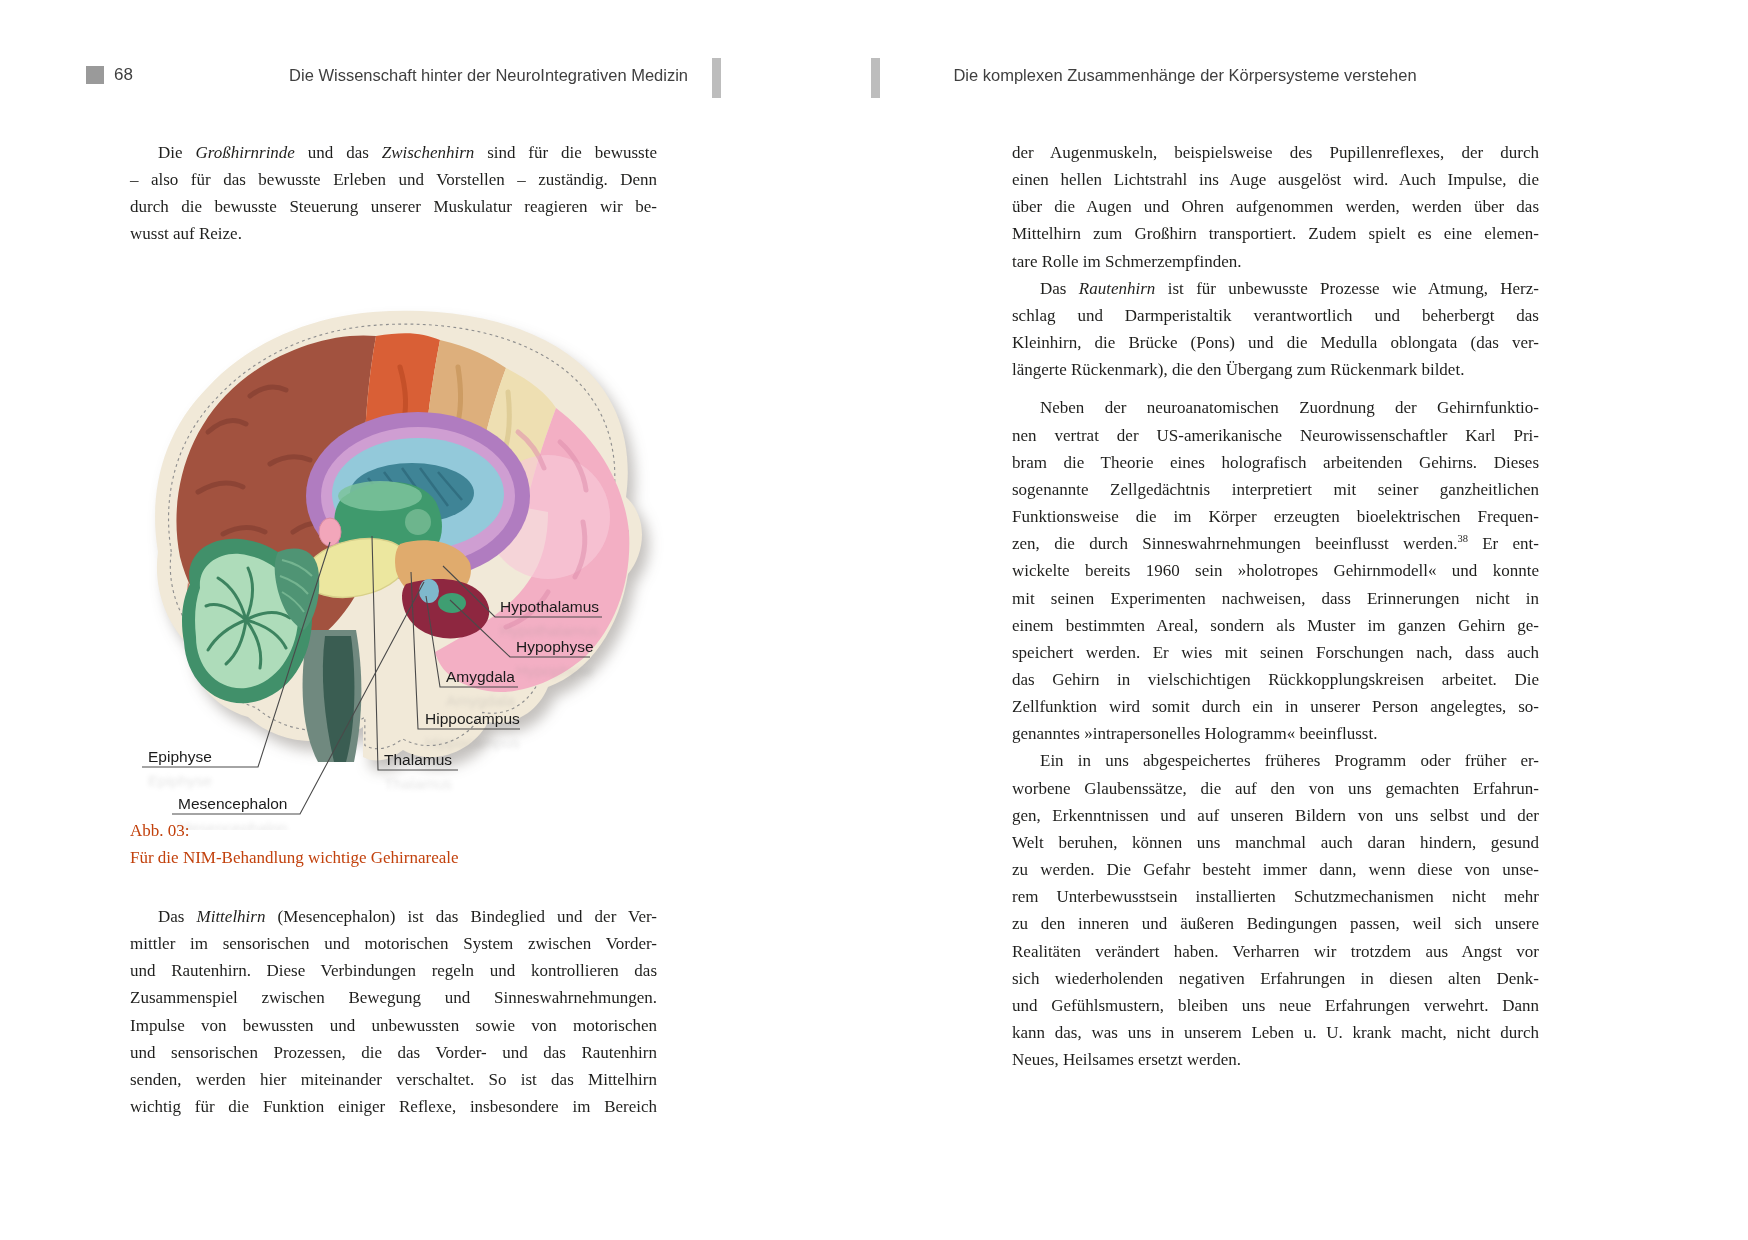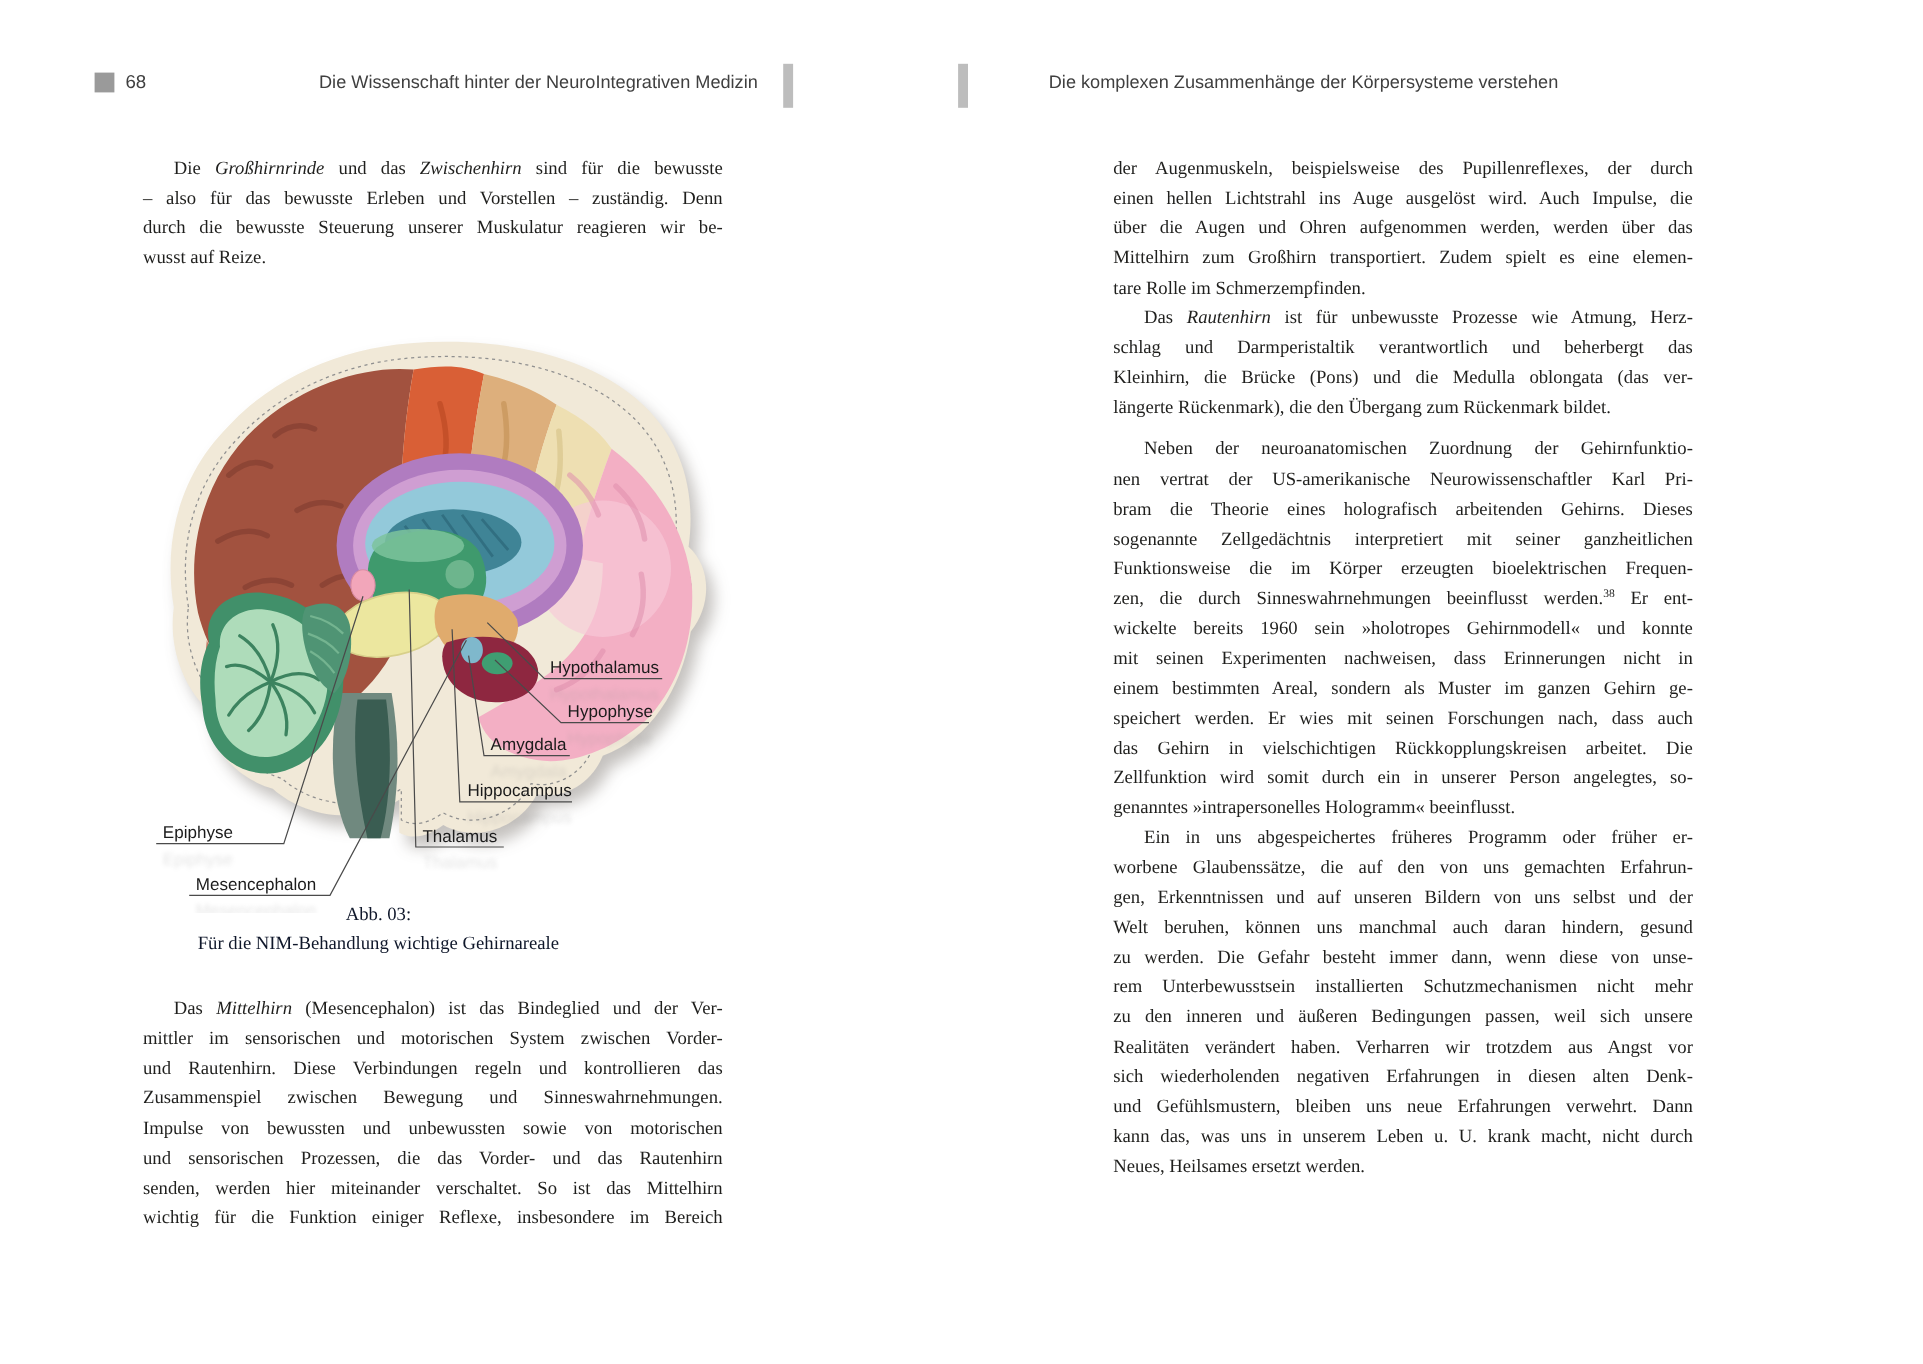--- a/index.html
+++ b/index.html
@@ -13,36 +13,36 @@
   
   .textblock{position:absolute;width:527px;font-size:17px;line-height:27.15px;}
   .tl{text-align:justify;text-align-last:justify;min-height:27.15px;white-space:normal;}
   .tl.last{text-align-last:left;}
   .tl.ind{text-indent:28px;}
   .it{font-style:italic;}
   sup{font-size:0.62em;line-height:0;}
   .space-before{margin-top:11px;}
   
   .figure{position:absolute;left:128px;top:282px;width:540px;height:548px;}
-  .fig-caption{position:absolute;left:130px;top:817px;width:428px;text-align:center;
-               font-size:17px;line-height:27px;color:#0f172a;}
+  .fig-caption{position:absolute;left:130px;top:817px;width:428px;text-align:left;
+               font-size:17px;line-height:27px;color:#c2410c;}
   .brainshadow{filter:drop-shadow(7px 10px 7px rgba(60,50,40,0.30));}
   .lbl{font-family:"Liberation Sans",sans-serif;font-size:15.5px;fill:#1b1b1b;}
   .lbl-ghost{font-family:"Liberation Sans",sans-serif;font-size:15.5px;fill:#8a8a8a;opacity:.22;filter:blur(2px);}
   .leader{stroke:#4a4a4a;stroke-width:1.1;fill:none;}
   .sulcus{fill:none;stroke-linecap:round;opacity:.55;}
 </style>
 </head>
 <body>
 
 <div class="page">
 
   <div class="marker-square" style="left:86px;top:66px;"></div>
   <div class="pagenum" style="left:114px;top:65px;">68</div>
-  <div class="runhead" style="left:290px;top:66px;width:412px;text-align:left;">Die Wissenschaft hinter der NeuroIntegrativen Medizin</div>
+  <div class="runhead" style="left:276px;top:66px;width:412px;text-align:right;">Die Wissenschaft hinter der NeuroIntegrativen Medizin</div>
   <div class="marker-bar" style="left:712px;top:58px;"></div>
 
   <div class="marker-bar" style="left:871px;top:58px;"></div>
   <div class="runhead" style="left:900px;top:66px;width:570px;text-align:center;">Die komplexen Zusammenhänge der Körpersysteme verstehen</div>
   <div class="pagenum" style="left:1585px;top:65px;width:36px;text-align:left;text-decoration:underline;">69</div>
   <div class="marker-square" style="left:1636px;top:66px;"></div>
 
   <div class="textblock" style="left:130px;top:139px;">
       <div class="tl ind"><span>Die </span><span class="it">Großhirnrinde</span><span> und das </span><span class="it">Zwischenhirn</span><span> sind für die bewusste</span></div>
       <div class="tl"><span>– also für das bewusste Erleben und Vorstellen – zuständig. Denn</span></div>

